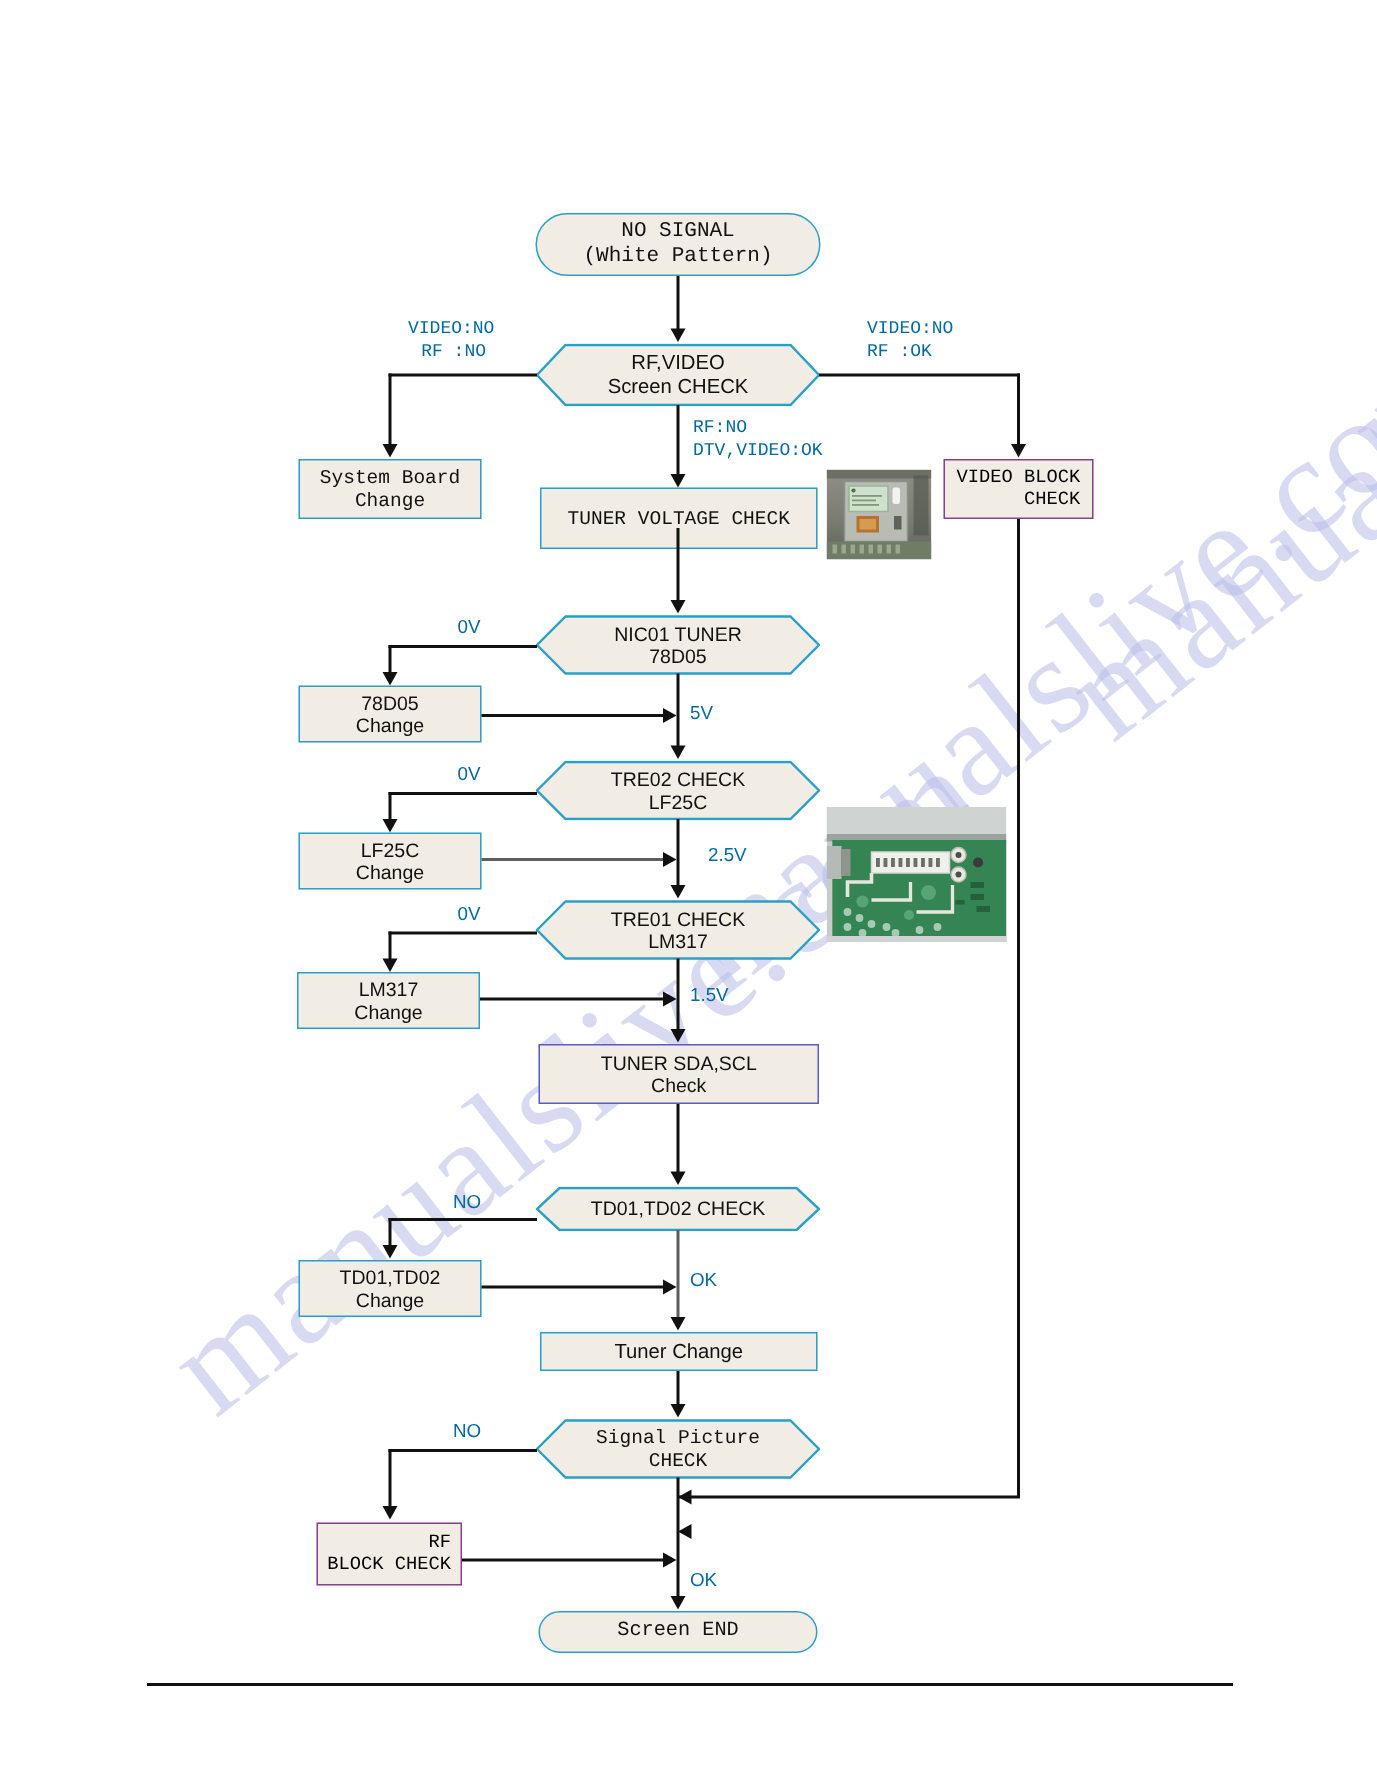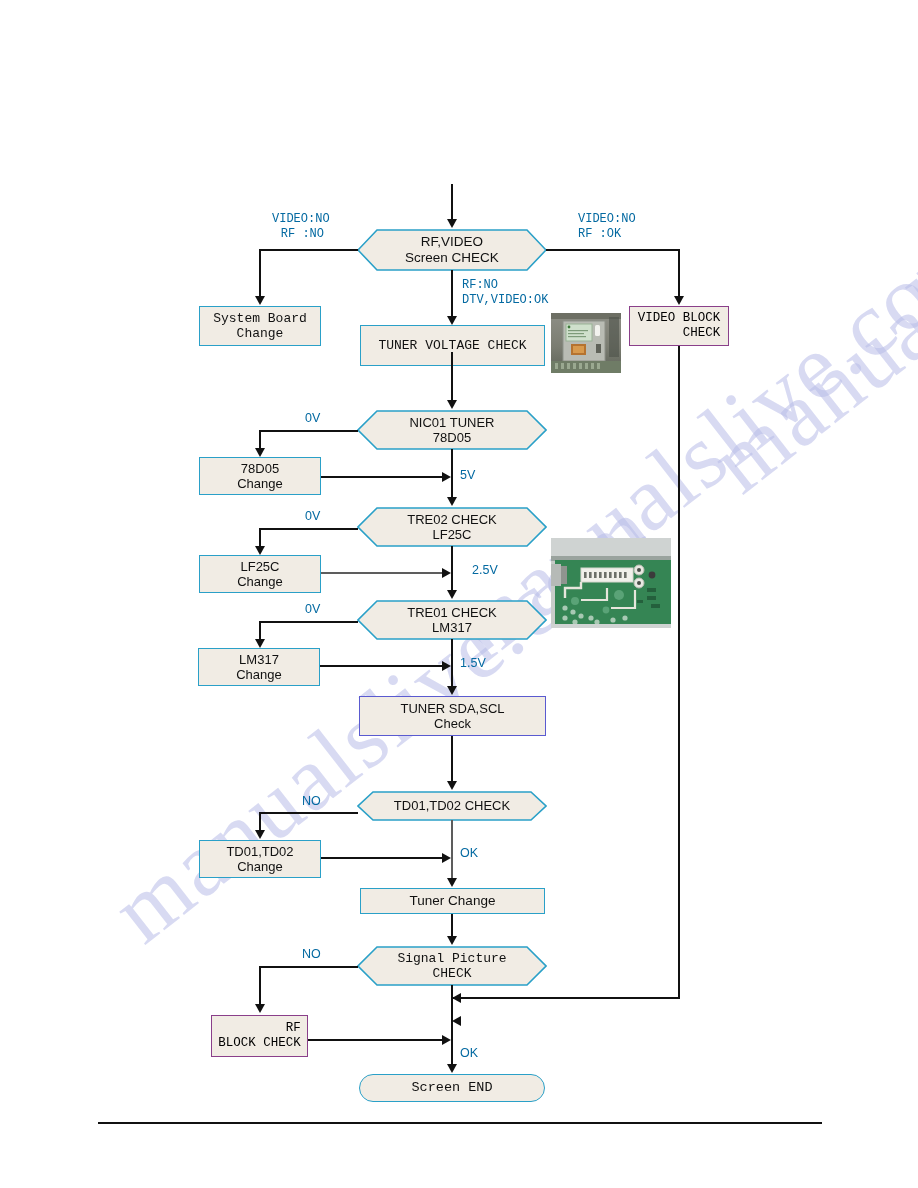--- a/index.html
+++ b/index.html
@@ -77,20 +77,24 @@
 </style>
 </head>
 <body>
 
 <div id="stage">
 
   <div class="wm wm1">manualslive.com</div>
   <div class="wm wm2">manualslive.com</div>
   <div class="wm wm3">manualslive.com</div>
 
+  <div class="node term mono" style="left:357px;top:142px;width:190px;height:42px;font-size:14px;">
+    <span>NO SIGNAL
+(White Pattern)</span>
+  </div>
 
   <div class="hexwrap" style="left:357px;top:229px;width:190px;height:42px;">
     <svg width="190" height="42" viewBox="0 0 190 42">
       <polygon points="20,1 170,1 189,21 170,41 20,41 1,21" fill="#f1ece4" stroke="#2aa0c8" stroke-width="1.6"></polygon>
     </svg>
     <div class="hexlabel" style="font-size:13.5px;">
       <span>RF,VIDEO
 Screen CHECK</span>
     </div>
   </div>

